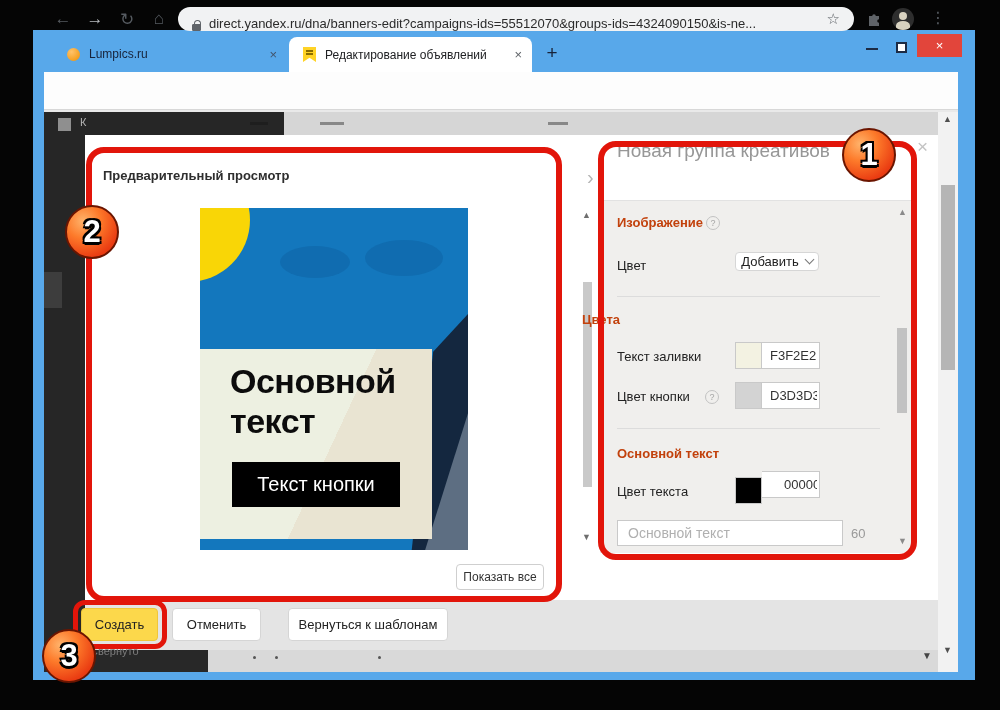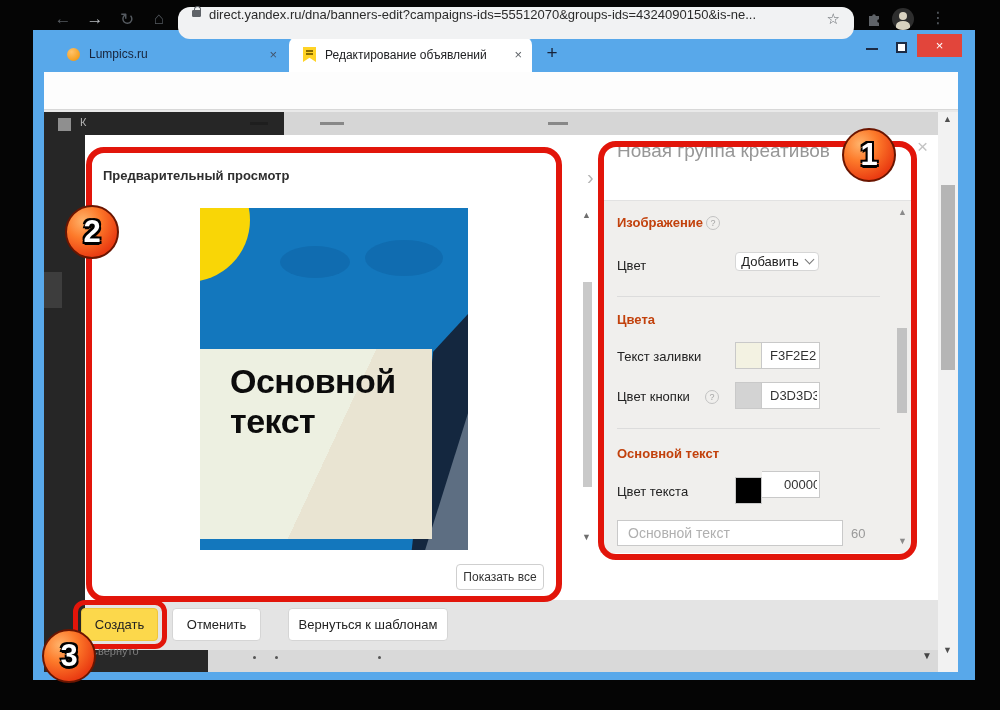--- a/index.html
+++ b/index.html
@@ -24,21 +24,21 @@
 
   
   #btn-min{position:absolute;left:866px;top:48px;width:12px;height:2px;background:#1c2b44;}
   #btn-max{position:absolute;left:896px;top:42px;width:11px;height:11px;border:2px solid #1c2b44;background:#fff;}
   #btn-close{position:absolute;left:917px;top:34px;width:45px;height:23px;background:#e2453b;color:#fff;font-size:13px;display:flex;align-items:center;justify-content:center;}
 
   
   #toolbar{position:absolute;left:44px;top:72px;width:914px;height:38px;background:#fdfdfd;border-bottom:1px solid #d8d8d8;}
   .nav-ic{position:absolute;top:0;height:38px;display:flex;align-items:center;justify-content:center;width:26px;font-size:17px;color:#565b61;}
   #ic-back{left:50px;}#ic-fwd{left:82px;color:#b7bbbf;}#ic-reload{left:114px;}#ic-home{left:146px;}
-  #omnibox{position:absolute;left:178px;top:7px;width:676px;height:32px;background:#f1f2f3;border-radius:12px;display:flex;align-items:flex-start;}
+  #omnibox{position:absolute;left:178px;top:7px;width:676px;height:24px;background:#f1f2f3;border-radius:12px;display:flex;align-items:flex-end;}
   #lock{width:9px;height:7px;border:1.5px solid #5f6368;border-radius:1px;margin:3px 8px 0 14px;position:relative;background:#5f6368;}
   #lock:before{content:"";position:absolute;left:1px;top:-5px;width:5px;height:5px;border:1.5px solid #5f6368;border-bottom:none;border-radius:4px 4px 0 0;}
   #url-text{font-size:13px;color:#2b2b2b;white-space:nowrap;overflow:hidden;flex:1;}
   #ic-star{position:absolute;right:14px;font-size:15px;color:#5f6368;top:3px;}
   #ic-ext{position:absolute;left:866px;top:11px;}
   #avatar{position:absolute;left:892px;top:8px;width:22px;height:22px;border-radius:50%;background:#2e2e2e;overflow:hidden;}
   #avatar:before{content:"";position:absolute;left:7px;top:4px;width:8px;height:8px;border-radius:50%;background:#d8d2c0;}
   #avatar:after{content:"";position:absolute;left:4px;top:13px;width:14px;height:9px;border-radius:50% 50% 0 0;background:#d8d2c0;}
   #ic-menu{position:absolute;left:928px;top:8px;font-size:16px;color:#565b61;width:20px;text-align:center;}
 
@@ -200,38 +200,39 @@
   <div id="mid-sb-dn">▼</div>
 
   <div id="banner">
     <div id="bn-sun"></div>
     <div class="bn-cloud" style="left:80px;top:38px;width:70px;height:32px;"></div>
     <div class="bn-cloud" style="left:165px;top:32px;width:78px;height:36px;"></div>
     <div id="bn-navy"></div>
     <div id="bn-slate"></div>
     <div id="bn-card">
       <div id="bn-headline">Основной текст</div>
+      <div id="bn-btn">Текст кнопки</div>
     </div>
   </div>
   <div id="show-all">Показать все</div>
 
   <div id="panel-title">Новая группа креативов</div>
   <div id="panel-body"></div>
   <div id="modal-close">×</div>
 
   <div class="sec-head" style="left:617px;top:215px;">Изображение</div>
   <div class="help" style="left:706px;top:216px;">?</div>
   <div class="fld-label" style="left:617px;top:258px;">Цвет</div>
   <div id="add-btn">
     <span>Добавить</span>
     <span class="chev"></span>
   </div>
   <div class="divider" style="top:296px;"></div>
 
-  <div class="sec-head" style="left:617px;top:312px;">Цвета</div>
+  <div class="sec-head" style="left:582px;top:312px;">Цвета</div>
   <div class="fld-label" style="left:617px;top:349px;">Текст заливки</div>
   <div class="swatch" style="left: 735px; top: 342px; background: rgb(243, 242, 226);"></div>
   <input class="hex-input" style="left: 762px; top: 342px;" readonly="" value="F3F2E2">
   <div class="fld-label" style="left:617px;top:389px;">Цвет кнопки</div>
   <div class="help" style="left:705px;top:390px;">?</div>
   <div class="swatch" style="left: 735px; top: 382px; background: rgb(211, 211, 211);"></div>
   <input class="hex-input" style="left: 762px; top: 382px;" readonly="" value="D3D3D3">
   <div class="divider" style="top:428px;"></div>
 
   <div class="sec-head" style="left:617px;top:446px;">Основной текст</div>

